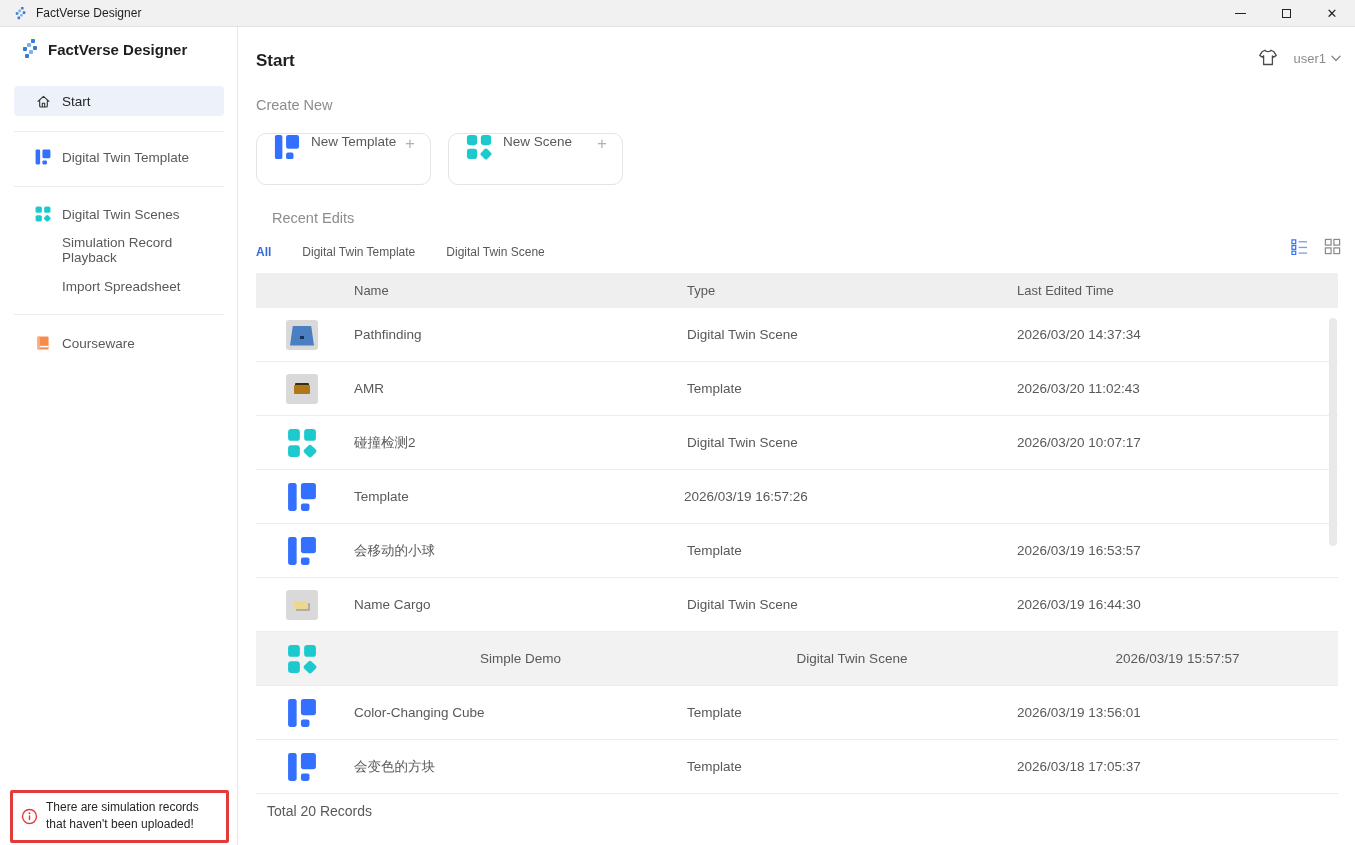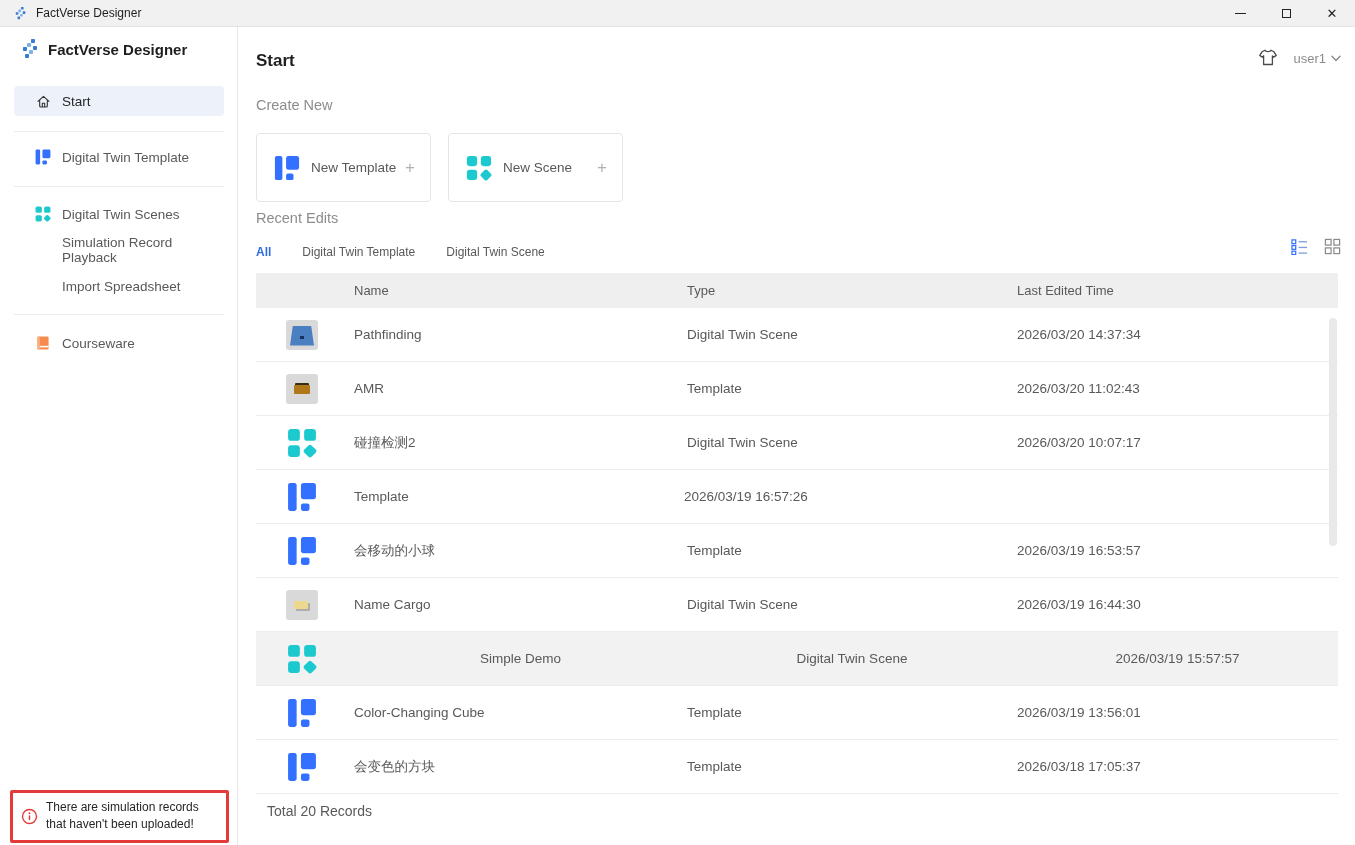--- a/index.html
+++ b/index.html
@@ -33,24 +33,24 @@
   .alert-text { font-size:12px; color:#262626; line-height:1.45; margin-left:8px; }
 
   
   .main { position:absolute; top:27px; left:239px; right:0; bottom:0; background:#fff; }
   .page-title { position:absolute; top:24px; left:17px; font-size:17px; font-weight:bold; color:#1f1f1f; }
   .user-area { position:absolute; top:21px; right:14px; display:flex; align-items:center; gap:14px; }
   .user-name { font-size:13px; color:#8c8c8c; display:flex; align-items:center; gap:5px; cursor:pointer; }
 
   .section-label { position:absolute; left:17px; font-size:14.5px; color:#8c8c8c; }
   .lbl-create { top:70px; }
-  .lbl-recent { top:183px; }
+  .lbl-recent { top:183px;margin-left:16px; }
 
   .cards { position:absolute; top:106px; left:17px; display:flex; gap:17px; }
-  .card { width:175px; height:69px; border:1px solid #e4e4e4; border-radius:4px; display:flex; align-items:center; background:#fff; cursor:pointer; }
+  .card { width:175px; height:52px; border:1px solid #e4e4e4; border-radius:10px; display:flex; background:#fff; cursor:pointer; }
   .card .card-ic { width:26px; height:26px; margin-left:17px; }
   .card .card-label { margin-left:11px; font-size:13.5px; color:#595959; }
   .card .card-plus { margin-left:auto; margin-right:15px; font-size:17px; color:#b0b0b0; font-weight:300; }
 
   .tabs { position:absolute; top:218px; left:17px; display:flex; gap:31px; }
   .tab { font-size:12px; color:#595959; cursor:pointer; }
   .tab.active { color:#2e6be0; font-weight:bold; }
 
   .view-toggles { position:absolute; top:211px; right:14px; display:flex; gap:16px; }
   .vt-btn { width:17px; height:17px; cursor:pointer; }

